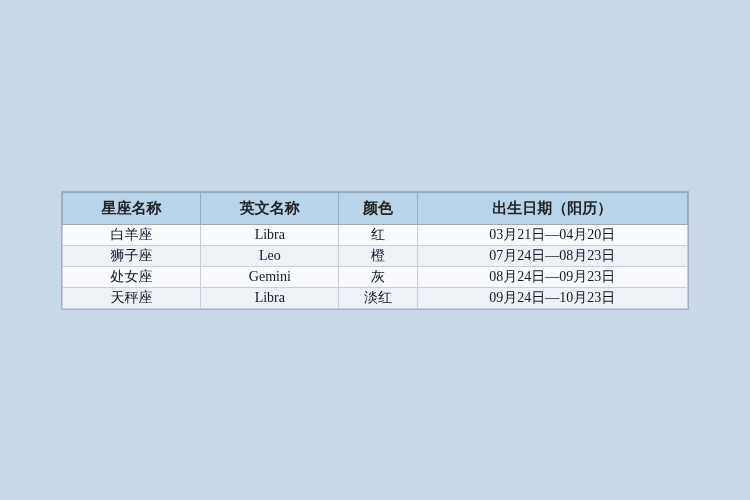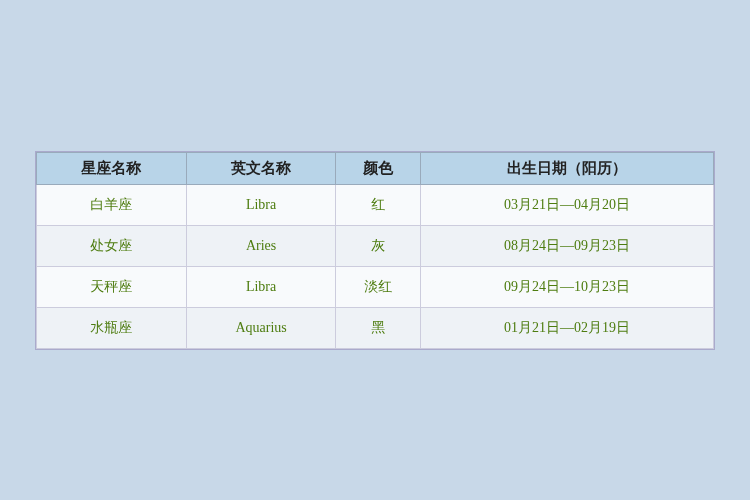--- a/index.html
+++ b/index.html
@@ -8,41 +8,41 @@
       height: 500px;
       background-color: #c8d8e8;
       display: flex;
       align-items: center;
       justify-content: center;
       font-family: "SimSun", "宋体", serif;
     }
     .table-container {
       background: #f0f4f8;
       border: 1px solid #aac;
-      width: 680px;
+      width: 628px;
     }
     table {
       width: 100%;
       border-collapse: collapse;
     }
     th {
       background-color: #b8d4e8;
       color: #222;
       font-weight: bold;
       text-align: center;
       padding: 6px 4px;
       border: 1px solid #9ab;
       font-size: 15px;
     }
     td {
       text-align: center;
-      padding: 11px 4px;
+      padding: 1px 4px;
       border: 1px solid #ccd;
       font-size: 14px;
-      color: #4d7c0f;
+      color: #0f172a;
       background-color: #f8fafc;
     }
     tr:nth-child(even) td {
       background-color: #eef2f6;
     }
   </style>
 </head>
 <body>
 
 <div class="table-container">
@@ -56,32 +56,32 @@
       </tr>
     </thead>
     <tbody id="table-body">
     <tr>
           <td>白羊座</td>
           <td>Libra</td>
           <td>红</td>
           <td>03月21日—04月20日</td>
         </tr>
         <tr>
+          <td>狮子座</td>
+          <td>Leo</td>
+          <td>橙</td>
+          <td>07月24日—08月23日</td>
+        </tr>
+        <tr>
           <td>处女座</td>
-          <td>Aries</td>
+          <td>Gemini</td>
           <td>灰</td>
           <td>08月24日—09月23日</td>
         </tr>
         <tr>
           <td>天秤座</td>
           <td>Libra</td>
           <td>淡红</td>
           <td>09月24日—10月23日</td>
         </tr>
-        <tr>
-          <td>水瓶座</td>
-          <td>Aquarius</td>
-          <td>黑</td>
-          <td>01月21日—02月19日</td>
-        </tr>
       </tbody>
   </table>
 </div>
 
 </body></html>

